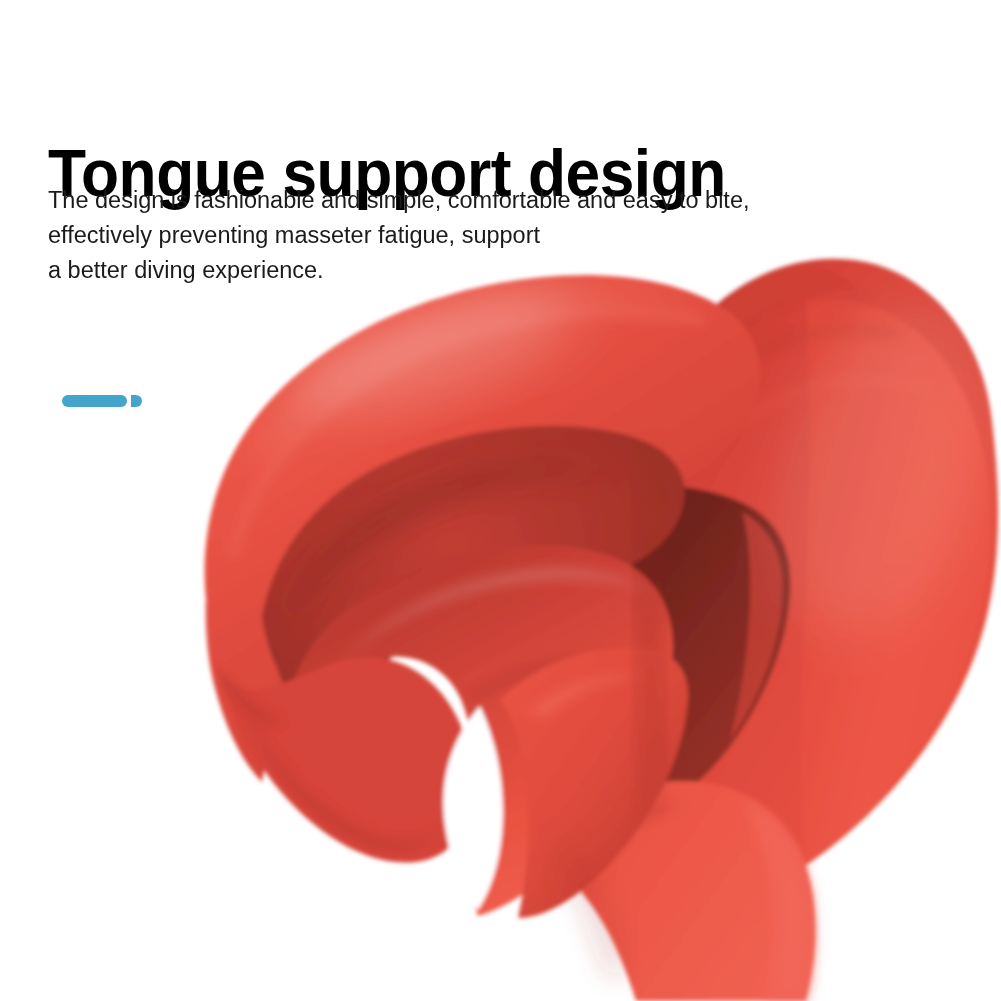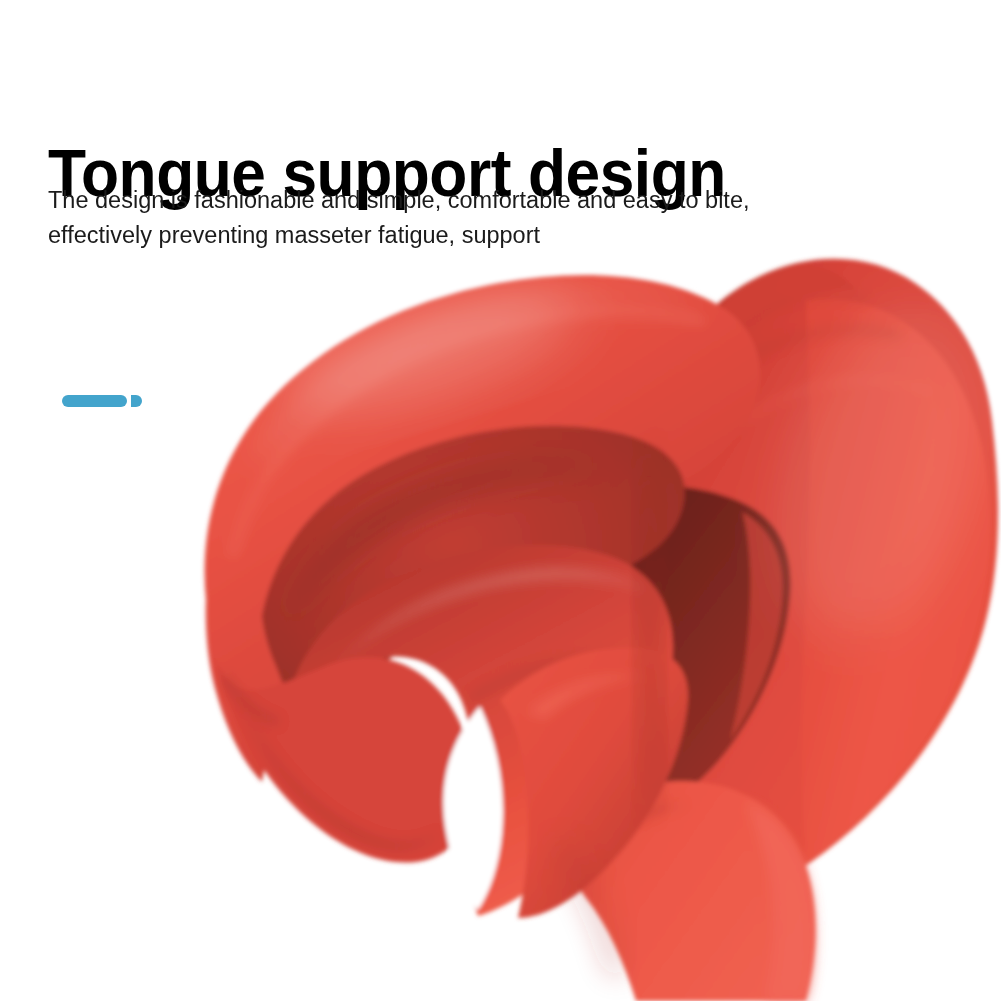--- a/index.html
+++ b/index.html
@@ -312,20 +312,21 @@
 
       </g>
     </svg>
   </div>
 
   <h1 class="headline">Tongue support design</h1>
 
   <div class="subcopy">
     <span class="line">The design is fashionable and simple, comfortable and easy to bite,</span>
     <span class="line">effectively preventing masseter fatigue, support</span>
+    <span class="line">a better diving experience.</span>
   </div>
 
   <div class="accent">
     <span class="bar"></span>
     <span class="cap"></span>
   </div>
 
 </div>
 
 </body></html>

